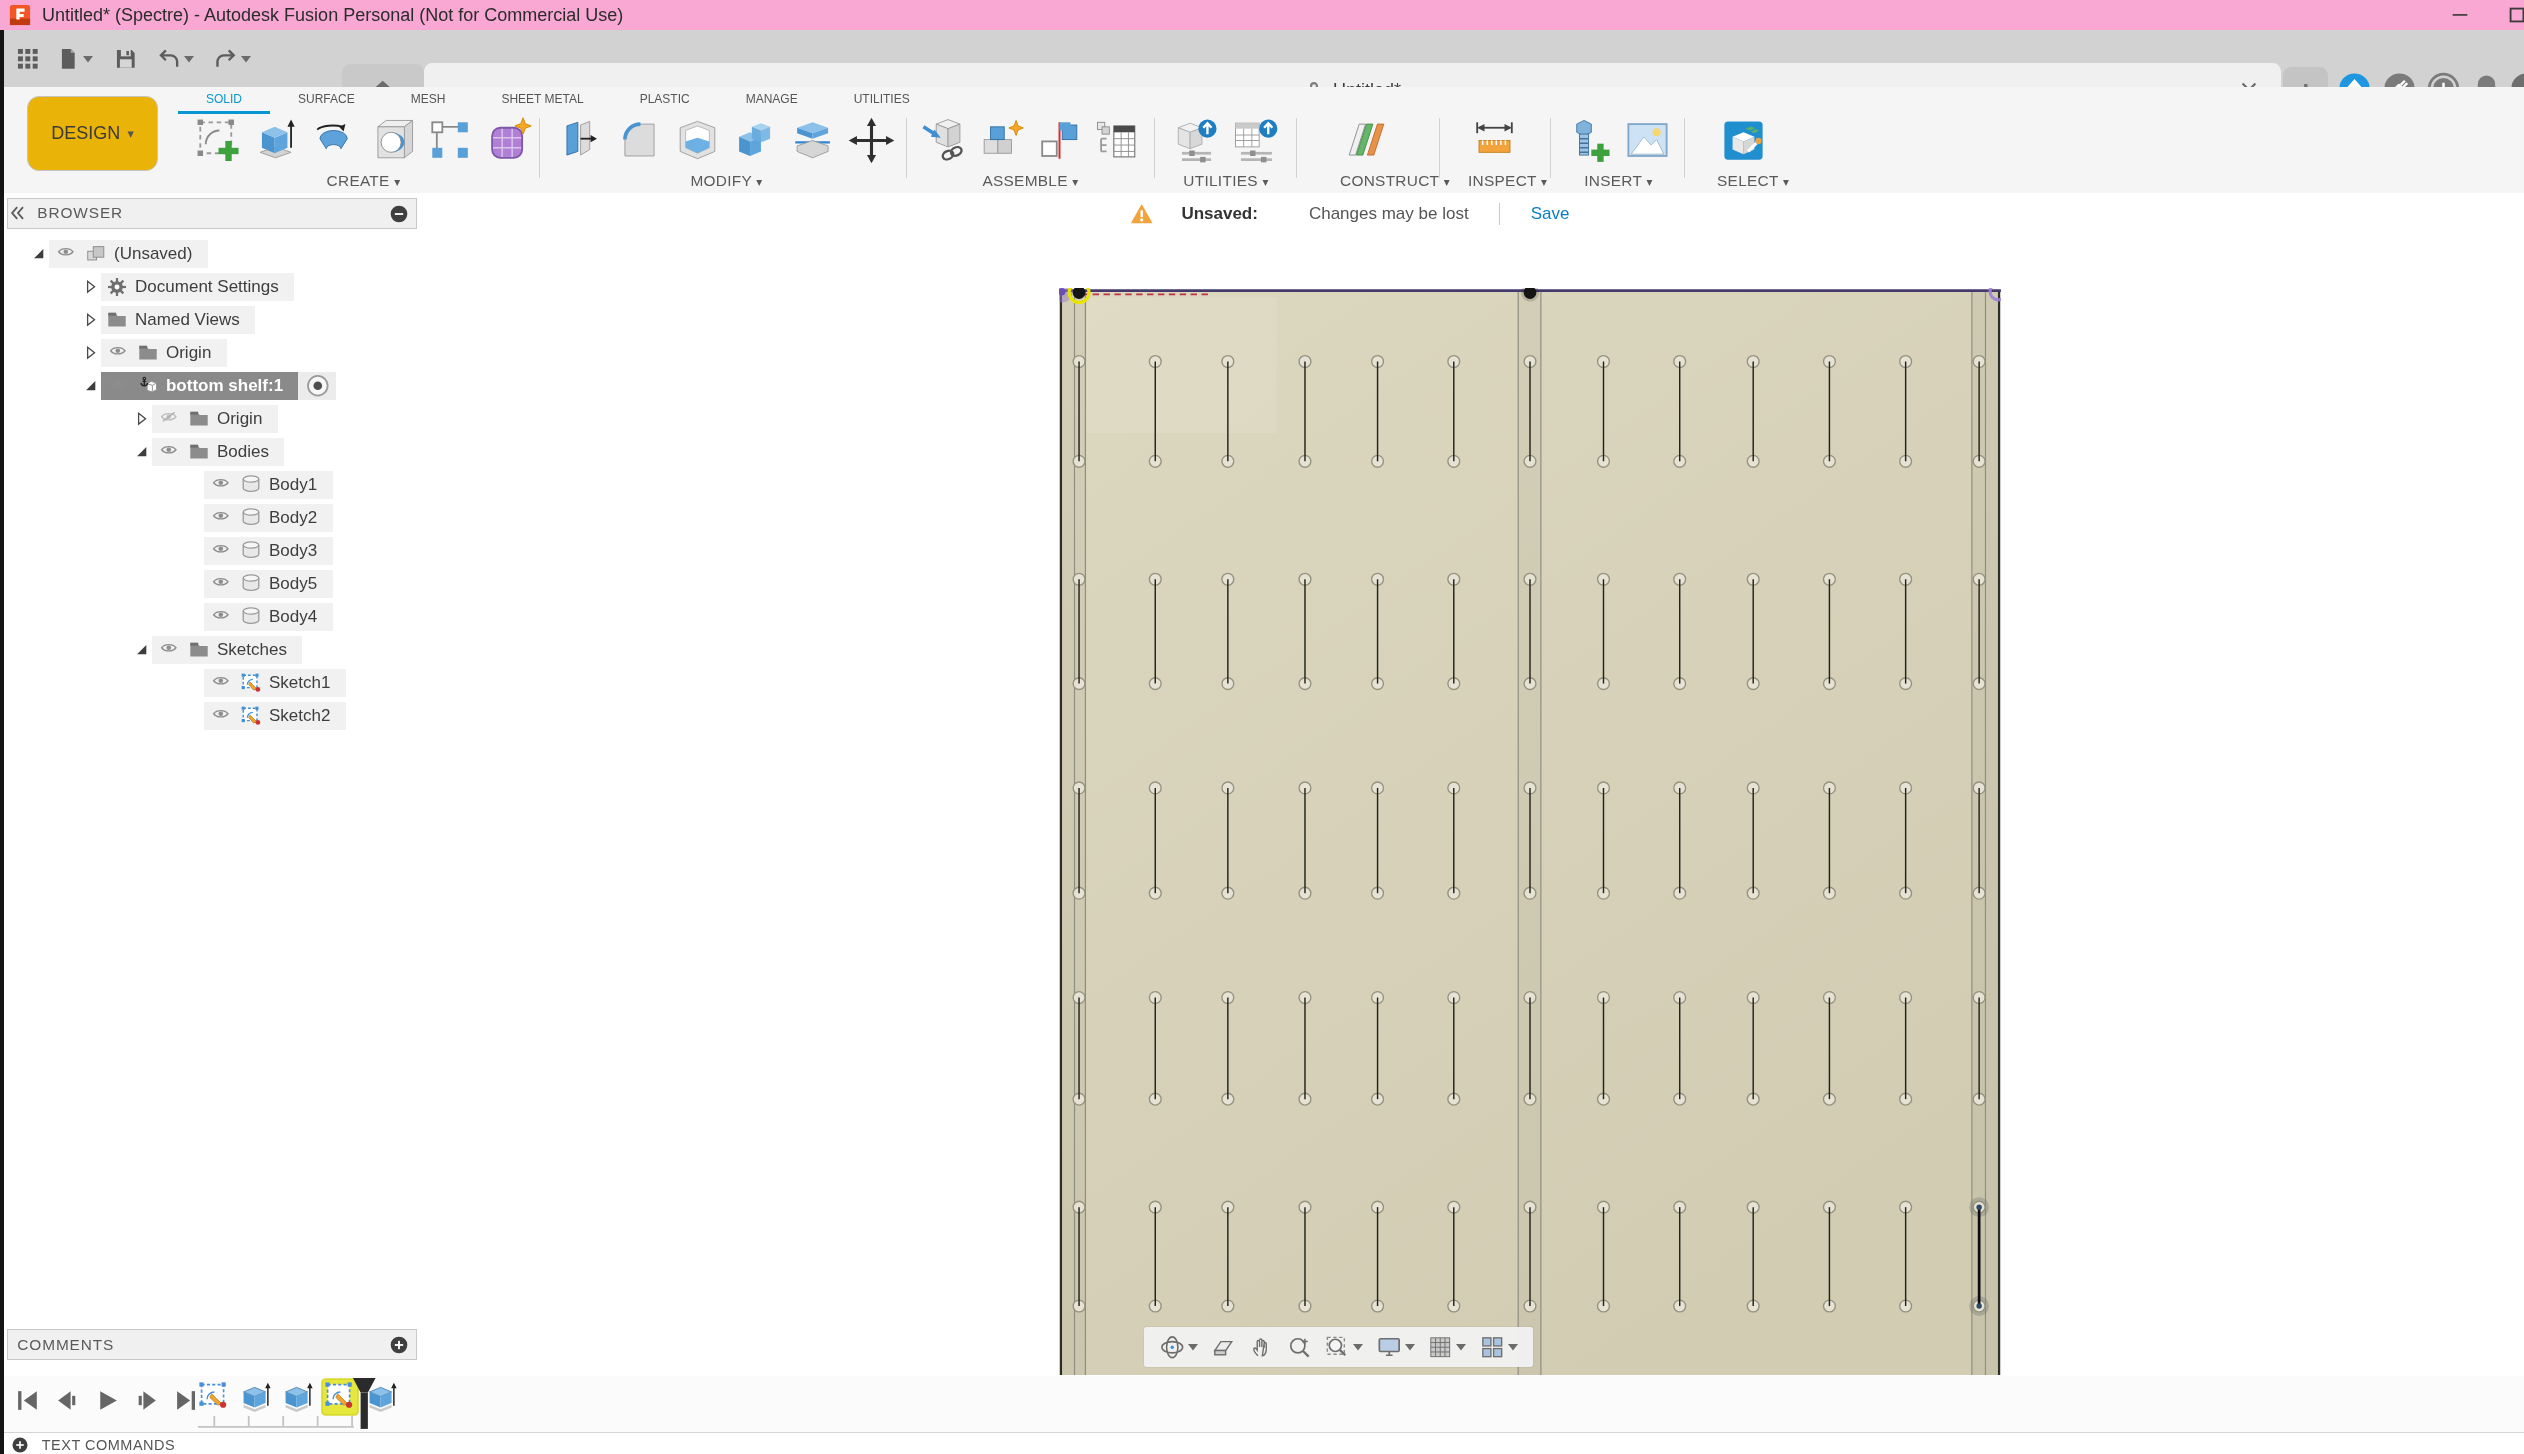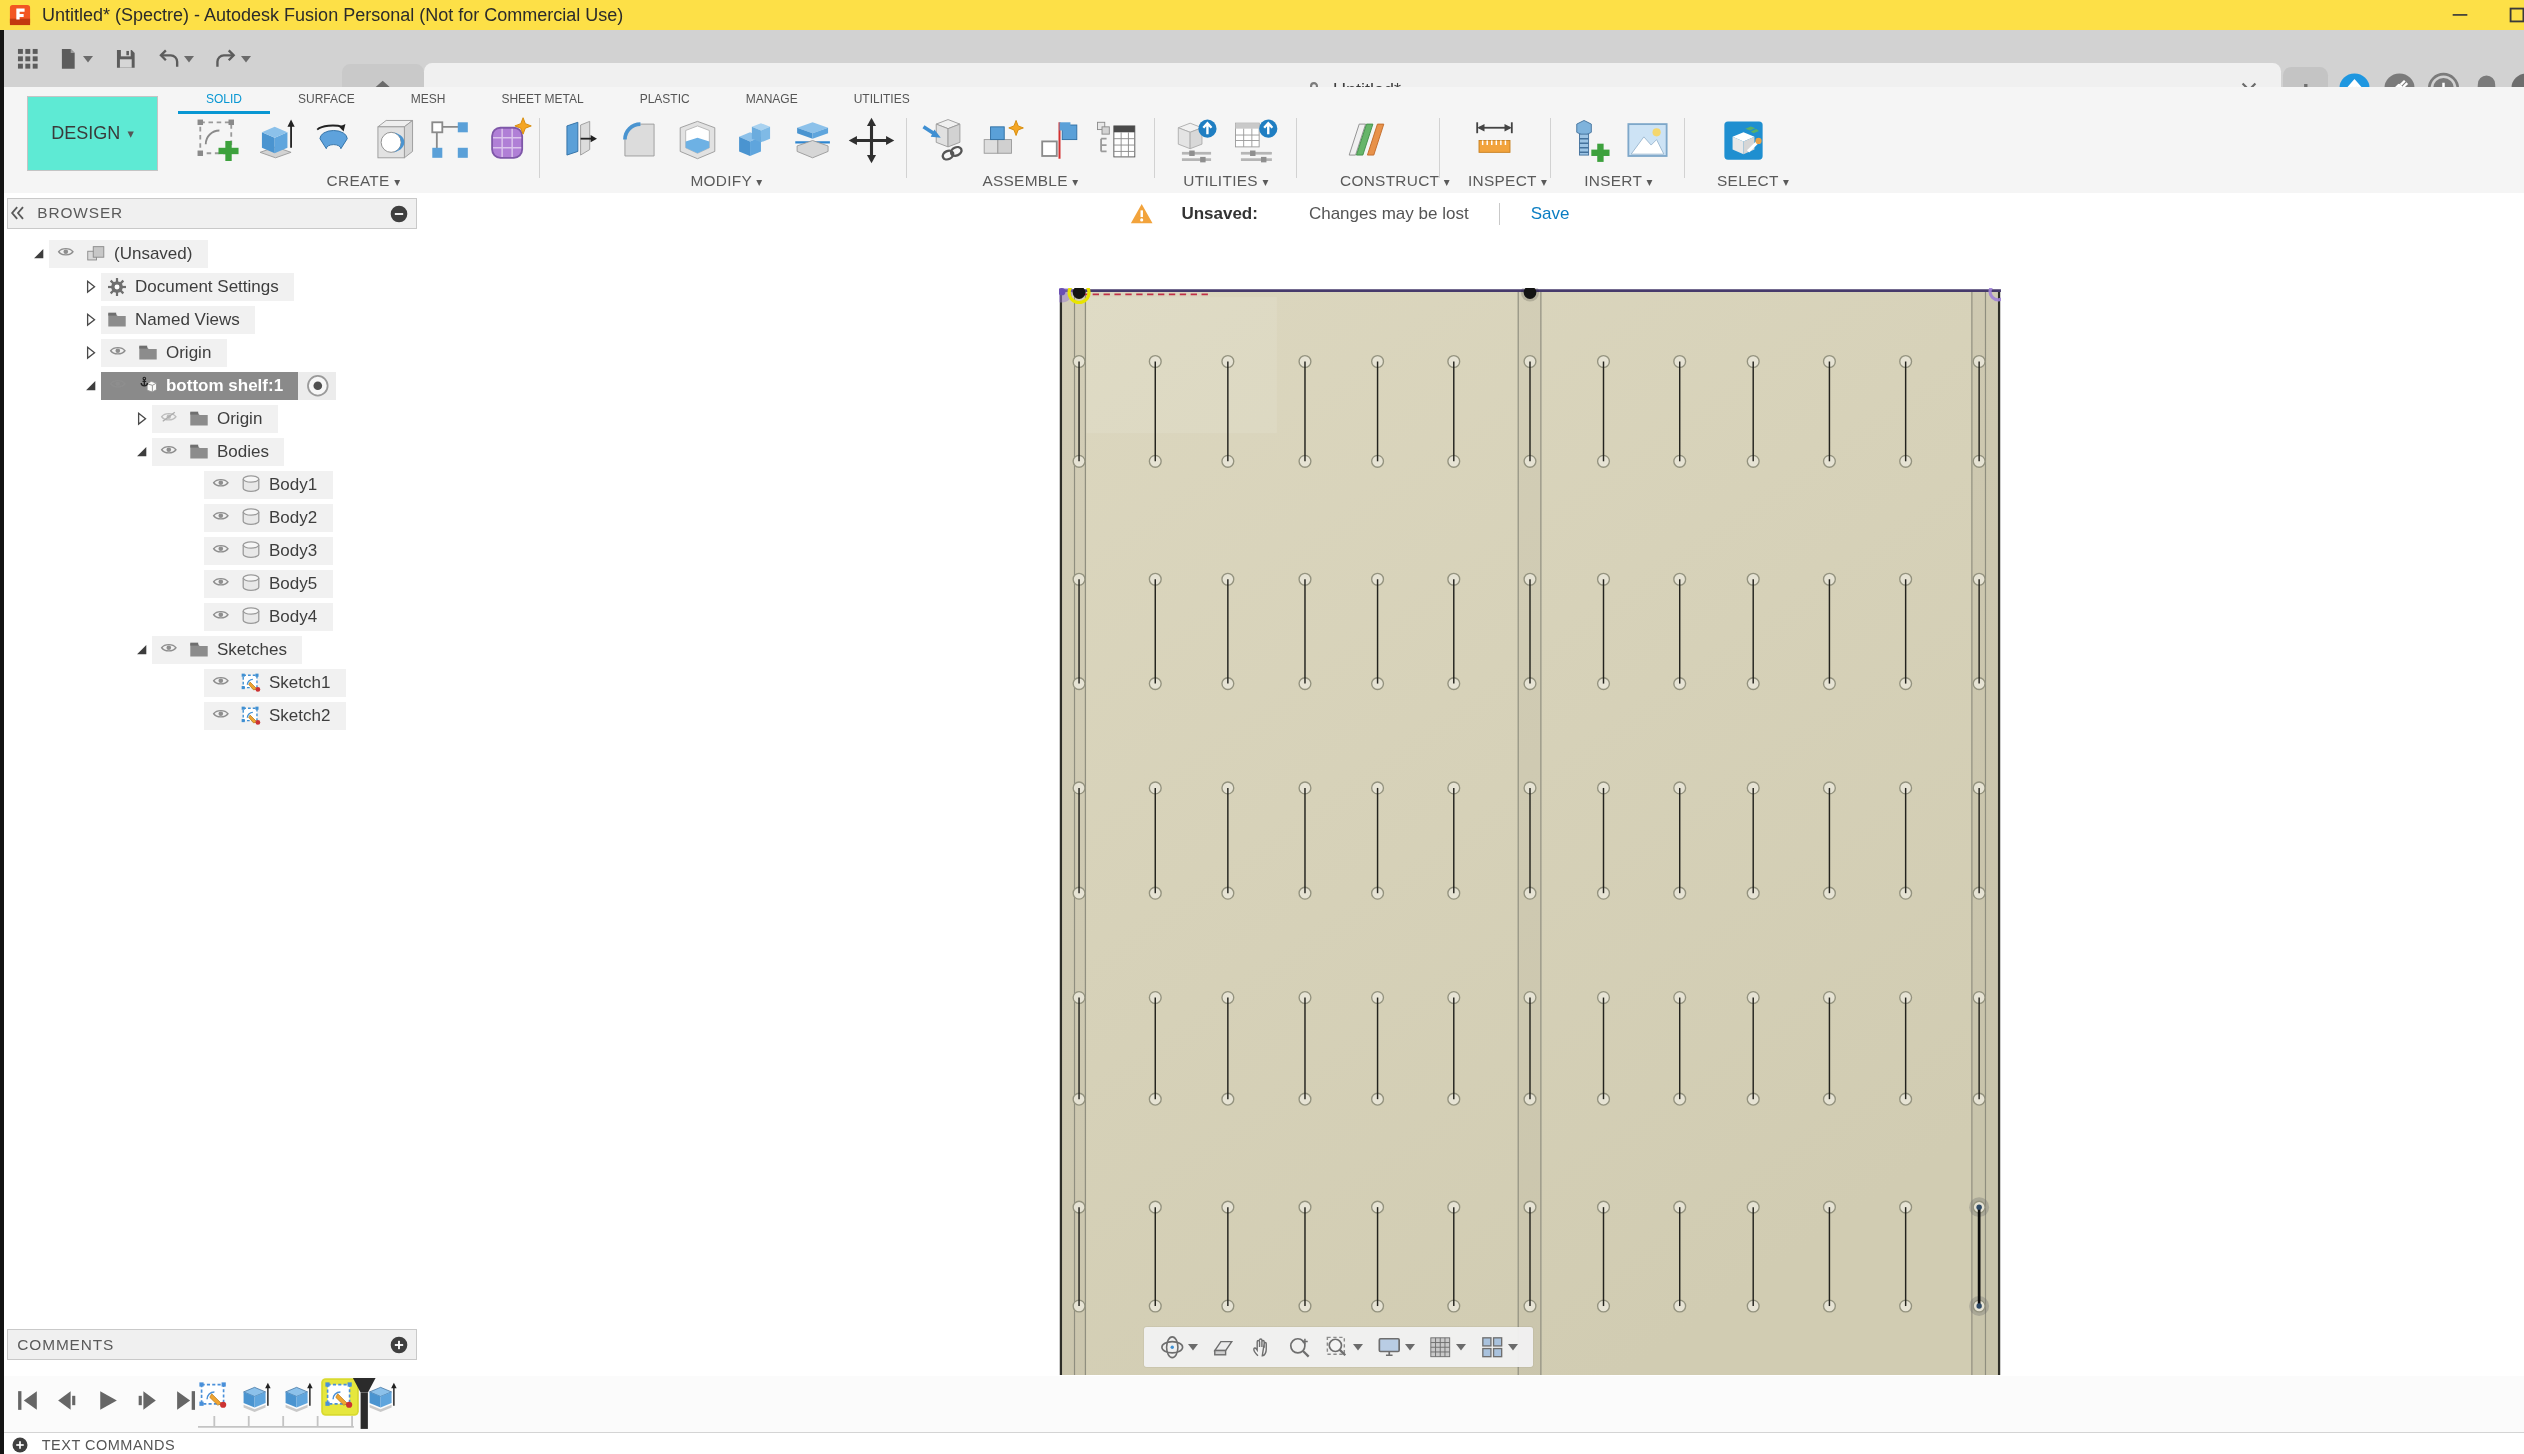--- a/index.html
+++ b/index.html
@@ -2,42 +2,42 @@
 <html style="font-size:14.5px"><head>
 <meta charset="utf-8">
 <style>
   html,body{margin:0;padding:0}
   body{width:2525px;height:1455px;position:relative;overflow:hidden;background:#fff;
        font-family:"Liberation Sans","DejaVu Sans",sans-serif;-webkit-font-smoothing:antialiased}
   .abs{position:absolute}
   svg{display:block}
 
   
-  #titlebar{left:0;top:0;width:2525px;height:30px;background:#fde047;border-bottom:0.9px solid #e0e0e0;
+  #titlebar{left:0;top:0;width:2525px;height:30px;background:#f9a8d4;border-bottom:0.9px solid #e0e0e0;
             display:flex;align-items:center}
   #fusion-logo{margin-left:9px}
   #title-text{margin-left:11px;font-size:18px;color:#2b2b2b}
   .wctl{position:absolute;top:0;width:31px;height:30px;display:flex;align-items:center;justify-content:center}
 
   
   #tabstrip{left:0;top:30px;width:2525px;height:57px;background:#d2d2d2}
   .qbtn{position:absolute;top:12.7px;width:33px;height:33px;display:flex;align-items:center;justify-content:center;gap:2.7px}
   .toptab{position:absolute;border-radius:8.2px 8.2px 0 0}
   #home-tab{left:342px;top:34px;width:82px;height:53px;background:#c9c9c9;display:flex;align-items:center;justify-content:center}
   #doc-tab{left:424px;top:33px;width:1857px;height:54px;background:#f0f0f0}
   #doc-tab-inner{width:100%;height:100%;display:flex;align-items:center;justify-content:center;gap:9px;
                  font-size:18px;color:#3f3f3f}
   #doc-close{position:absolute;right:18px;top:12.7px;width:29px;height:29px;display:flex;align-items:center;justify-content:center}
   #newtab{left:2283px;top:37px;width:45px;height:50px;background:#c4c4c4;display:flex;align-items:center;justify-content:center}
   .strip-ic{position:absolute;top:42px;width:33px;height:33px;display:flex;align-items:center;justify-content:center}
 
   
   #ribbon{left:0;top:87px;width:2525px;height:106px;background:#f5f5f5;border-bottom:0.9px solid #d8d8d8}
-  #design-btn{position:absolute;left:27px;top:9px;width:129px;height:73px;border:0.9px solid #c4c4c4;border-radius:0;
-              background:#5eead4;display:flex;align-items:center;justify-content:center;gap:7.3px;font-size:18px;color:#3a3a3a}
+  #design-btn{position:absolute;left:27px;top:9px;width:129px;height:73px;border:0.9px solid #c4c4c4;border-radius:12px;
+              background:#eab308;display:flex;align-items:center;justify-content:center;gap:7.3px;font-size:18px;color:#3a3a3a}
   #rtabs{position:absolute;left:178px;top:0;height:27px;display:flex}
   .rtab{padding:0 28px;font-size:12px;color:#555;line-height:25.4px;height:23.6px}
   .rtab.active{color:#0897d3;border-bottom:3.6px solid #0897d3}
   .rgroup{position:absolute;top:27px;text-align:center}
   .gicons{display:flex;gap:5.4px;justify-content:center}
   .ribicon{width:53px;height:53px;display:flex;align-items:center;justify-content:center}
   .glabel{margin-top:4.5px;font-size:15.4px;color:#5a5a5a;letter-spacing:0.3px;white-space:nowrap}
   .glabel .car{font-size:11.8px;color:#5a5a5a}
   .rdiv{position:absolute;top:31px;height:60px;width:0.9px;background:#d2d2d2}
 

